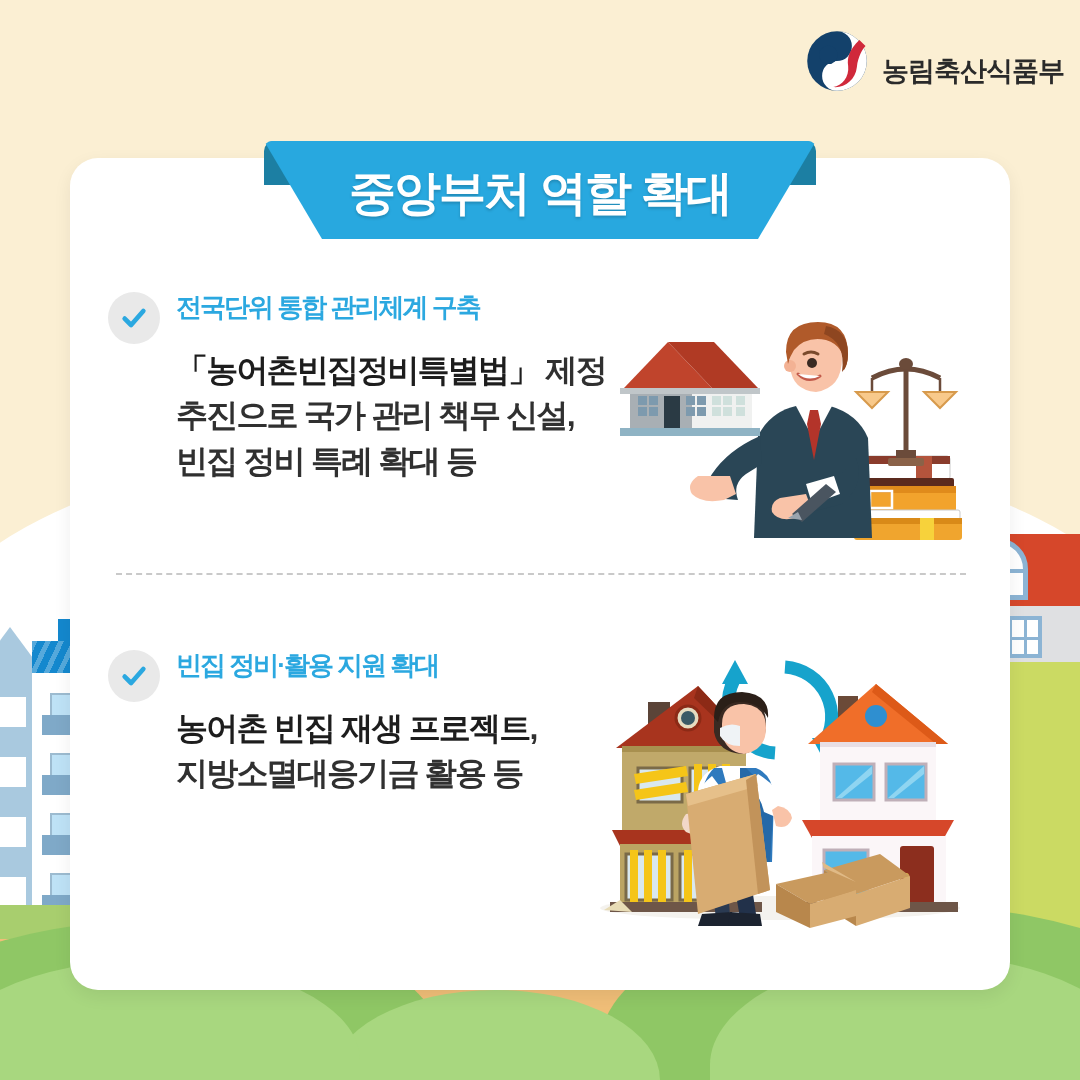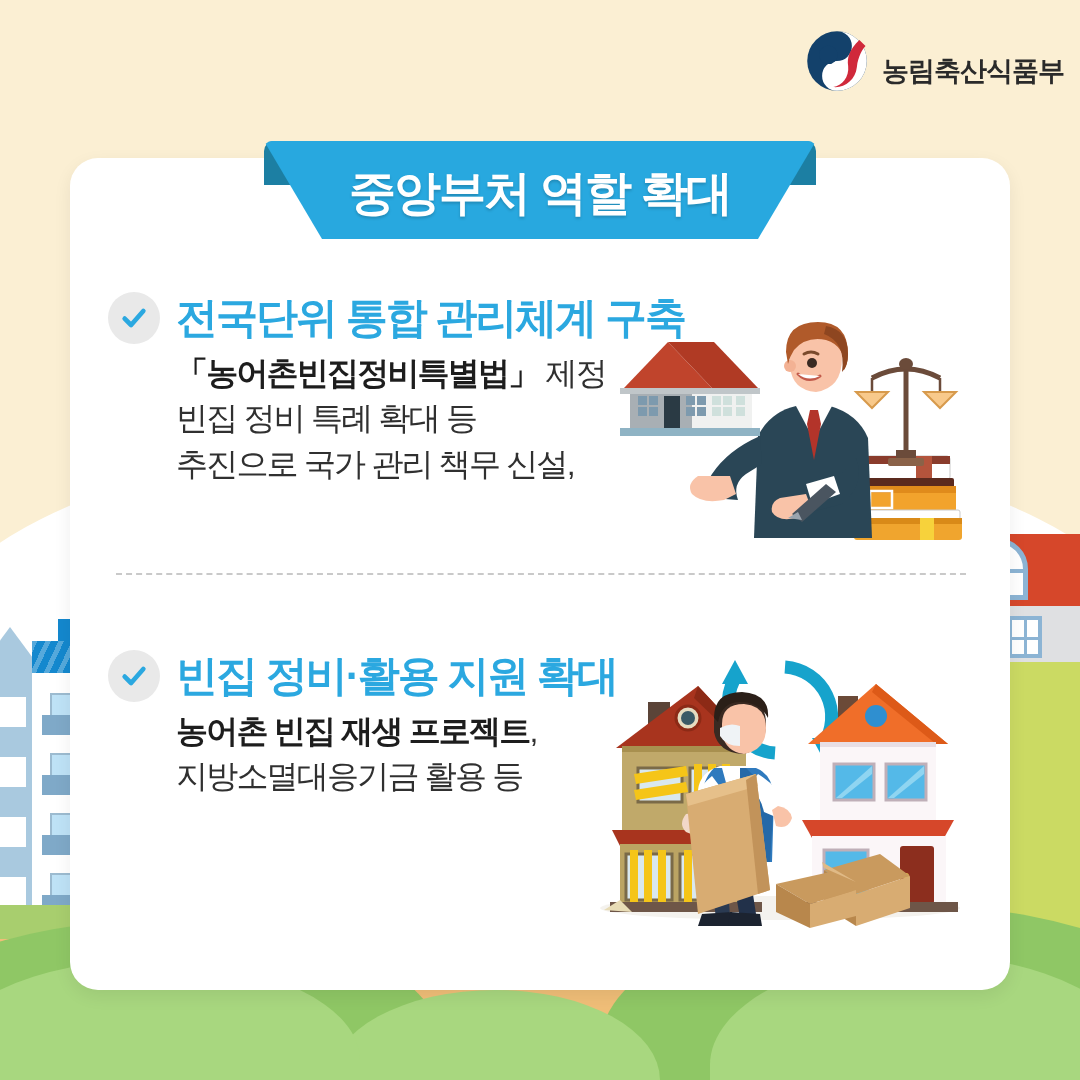--- a/index.html
+++ b/index.html
@@ -122,29 +122,29 @@
 
   .sec-head { display:flex; align-items:flex-start; gap:16px; }
   .check-circle {
     flex: none;
     width:52px; height:52px; border-radius:50%;
     background:#E9E9E9; display:flex; align-items:center; justify-content:center;
     margin-top:2px;
   }
   .check-glyph { width:28px; height:28px; display:block; }
   .sec-title {
-    font-size:42px; font-weight:bold; color:#2BA8E0; letter-spacing:-2px;
+    font-size:26px; font-weight:bold; color:#2BA8E0; letter-spacing:-2px;
     line-height:1.35;
   }
   .sec-body {
     margin-left:68px; margin-top:4px;
     font-size:32px; color:#1D1D1D; letter-spacing:-1.8px; line-height:1.42;
   }
   .sec-body .b { font-weight:bold;text-align:right; }
-  .sec-body .n { font-weight:normal; color:#303030; }
+  .sec-body .n { font-weight:bold; color:#303030; }
 
   .divider {
     position:absolute; left:116px; top:573px; width:850px; height:0;
     border-top:2px dashed #C9C9C9;
   }
 
   
   .illo1 { position:absolute; left:620px; top:308px; width:350px; height:240px; }
   .illo2 { position:absolute; left:580px; top:640px; width:400px; height:290px; }
 </style>
@@ -223,22 +223,22 @@
         <svg class="check-glyph" viewBox="0 0 24 24">
           <path d="M4 12.5 L9.5 18 L20 6" fill="none" stroke="#2BA8E0" stroke-width="4" stroke-linecap="round" stroke-linejoin="round"></path>
         </svg>
       </div>
       <div class="sec-title">전국단위 통합 관리체계 구축</div>
     </div>
     <div class="sec-body">
       <div>
         <span class="b">「농어촌빈집정비특별법」</span><span class="n"> 제정</span>
       </div>
+      <div class="n">추진으로 국가 관리 책무 신설,</div>
       <div class="n">빈집 정비 특례 확대 등</div>
-      <div class="n">추진으로 국가 관리 책무 신설,</div>
     </div>
   </div>
 
   <div class="illo1">
     <svg viewBox="0 0 350 240" width="350" height="240">
 
       <g>
         <rect x="234" y="148" width="96" height="24" rx="3" fill="#FFFFFF" stroke="#C9C9C9" stroke-width="1"></rect>
         <rect x="234" y="148" width="96" height="8" fill="#8A3C2C"></rect>
         <rect x="296" y="148" width="16" height="24" fill="#B4543C"></rect>

